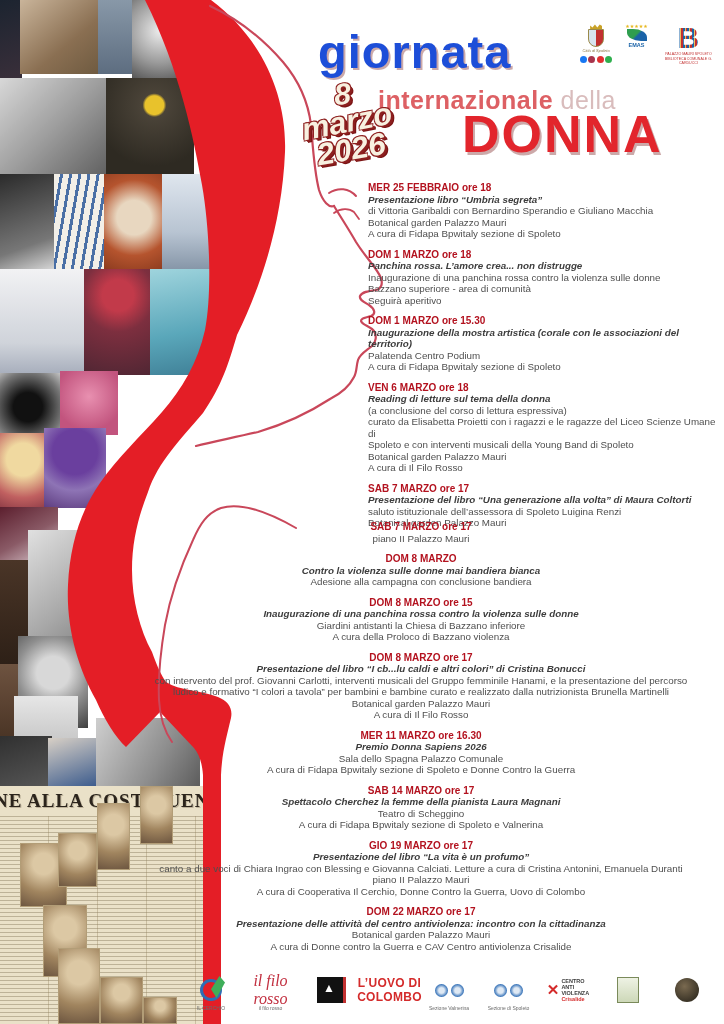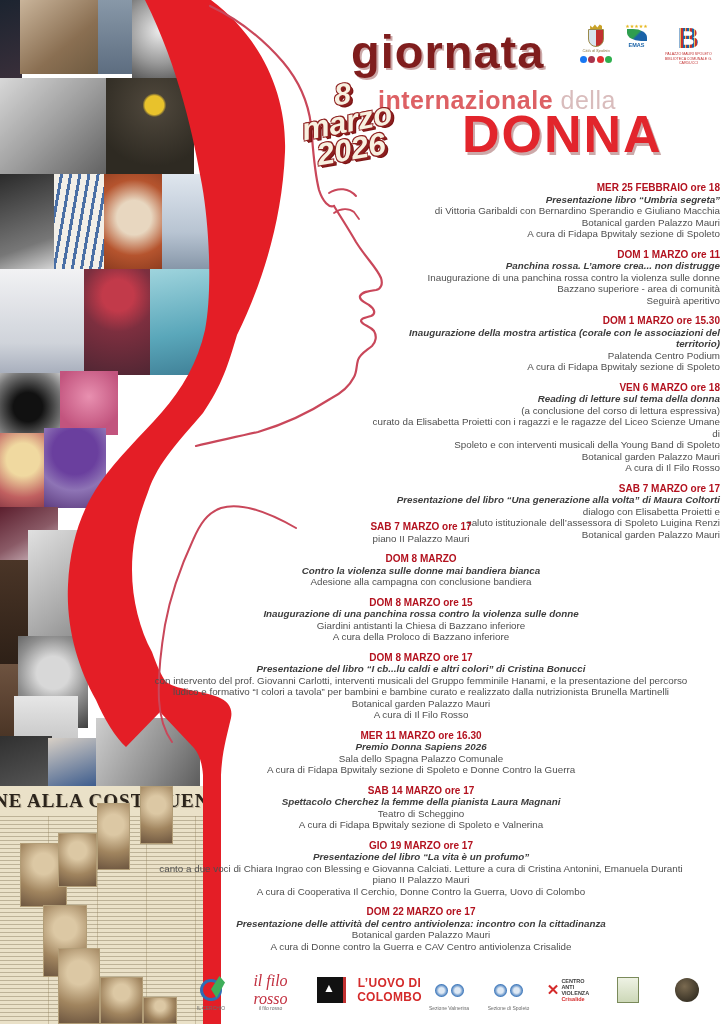--- a/index.html
+++ b/index.html
@@ -23,22 +23,22 @@
     background:
       repeating-linear-gradient(90deg, transparent 0 48px, rgba(120,100,60,.35) 48px 49px),
       repeating-linear-gradient(180deg, rgba(95,80,50,.40) 0 1px, transparent 1px 4px);
   }
   .portrait{position:absolute;border:1px solid #b29d77;
     background:radial-gradient(circle at 50% 32%,#dcc8a4 22%,#a1855f 60%,#6d5640);}
   
   #swoosh{position:absolute;left:0;top:0;z-index:2;pointer-events:none;}
   
   .t-giornata{
-    position:absolute;left:318px;top:24px;z-index:3;color:#7f1d1d;font-weight:bold;
-    font-size:47px;letter-spacing:1px;text-shadow:2px 2px 0 rgba(110,10,10,.35);margin-left:33px;
+    position:absolute;left:318px;top:24px;z-index:3;color:#1d4ed8;font-weight:bold;
+    font-size:47px;letter-spacing:1px;text-shadow:2px 2px 0 rgba(110,10,10,.35);
   }
   .t-line2{position:absolute;left:378px;top:86px;z-index:3;font-weight:bold;font-size:25px;letter-spacing:.5px;}
   .t-intern{color:#dd6064;}
   .t-della{color:#d9bcbc;font-weight:normal;}
   .t-donna{
     position:absolute;left:462px;top:104px;z-index:3;color:#e2252c;font-weight:900;
     font-size:52px;letter-spacing:2px;text-shadow:2px 3px 0 rgba(110,10,10,.35);
   }
   
   #badge{
@@ -65,21 +65,21 @@
   .emas .leaf{width:20px;height:12px;margin:1px auto 0;background:linear-gradient(135deg,#2f9e4f 45%,#1a63a8 55%);border-radius:0 70% 0 70%;}
   .emas .caption{font-size:5.5px;color:#1a63a8;font-weight:bold;margin-top:1px;}
   .biblio{width:62px;text-align:center;}
   .biblio .bmark{
     font-weight:900;font-size:30px;line-height:28px;
     background:repeating-linear-gradient(90deg,#c23030 0 1.5px,#1a63a8 1.5px 3px,#e8c060 3px 4.5px);
     -webkit-background-clip:text;background-clip:text;color:transparent;
   }
   .biblio .caption{font-size:3.6px;color:#c23030;line-height:1.3;}
   
-  #events-top{position:absolute;left:368px;top:182px;width:352px;z-index:3;text-align:right;}
+  #events-top{position:absolute;left:368px;top:182px;width:352px;z-index:3;text-align:left;}
   #events-bottom{position:absolute;left:126px;top:521px;width:590px;z-index:3;text-align:center;}
   .event{margin-bottom:9px;}
   .ev-date{color:#b3121f;font-weight:bold;font-size:10px;line-height:11.5px;}
   .ev-title{color:#3d3d3d;font-weight:bold;font-style:italic;font-size:9.8px;line-height:11.5px;}
   .ev-line{color:#4f4f4f;font-size:9.8px;line-height:11.5px;}
   
   #flogos{position:absolute;left:183px;top:977px;width:532px;height:44px;z-index:3;
     display:flex;justify-content:space-between;align-items:flex-start;}
   .flogo{text-align:center;width:56px;}
   .flogo .glyph{height:26px;display:flex;align-items:center;justify-content:center;font-size:18px;}
@@ -240,21 +240,21 @@
 
   <div id="events-top">
       <div class="event">
         <div class="ev-date">MER 25 FEBBRAIO ore 18</div>
         <div class="ev-title">Presentazione libro “Umbria segreta”</div>
         <div class="ev-line">di Vittoria Garibaldi con Bernardino Sperandio e Giuliano Macchia</div>
         <div class="ev-line">Botanical garden Palazzo Mauri</div>
         <div class="ev-line">A cura di Fidapa Bpwitaly sezione di Spoleto</div>
       </div>
       <div class="event">
-        <div class="ev-date">DOM 1 MARZO ore 11</div>
+        <div class="ev-date">DOM 1 MARZO ore 18</div>
         <div class="ev-title">Panchina rossa. L’amore crea... non distrugge</div>
         <div class="ev-line">Inaugurazione di una panchina rossa contro la violenza sulle donne</div>
         <div class="ev-line">Bazzano superiore - area di comunità</div>
         <div class="ev-line">Seguirà aperitivo</div>
       </div>
       <div class="event">
         <div class="ev-date">DOM 1 MARZO ore 15.30</div>
         <div class="ev-title">Inaugurazione della mostra artistica (corale con le associazioni del territorio)</div>
         <div class="ev-line">Palatenda Centro Podium</div>
         <div class="ev-line">A cura di Fidapa Bpwitaly sezione di Spoleto</div>
@@ -264,40 +264,39 @@
         <div class="ev-title">Reading di letture sul tema della donna</div>
         <div class="ev-line">(a conclusione del corso di lettura espressiva)</div>
         <div class="ev-line">curato da Elisabetta Proietti con i ragazzi e le ragazze del Liceo Scienze Umane di</div>
         <div class="ev-line">Spoleto e con interventi musicali della Young Band di Spoleto</div>
         <div class="ev-line">Botanical garden Palazzo Mauri</div>
         <div class="ev-line">A cura di Il Filo Rosso</div>
       </div>
       <div class="event">
         <div class="ev-date">SAB 7 MARZO ore 17</div>
         <div class="ev-title">Presentazione del libro “Una generazione alla volta” di Maura Coltorti</div>
-        <div class="ev-line">dialogo con Elisabetta Proietti e</div>
         <div class="ev-line">saluto istituzionale dell’assessora di Spoleto Luigina Renzi</div>
         <div class="ev-line">Botanical garden Palazzo Mauri</div>
       </div>
     </div>
   <div id="events-bottom">
       <div class="event">
         <div class="ev-date">SAB 7 MARZO ore 17</div>
         <div class="ev-line">piano II Palazzo Mauri</div>
       </div>
       <div class="event">
         <div class="ev-date">DOM 8 MARZO</div>
         <div class="ev-title">Contro la violenza sulle donne mai bandiera bianca</div>
         <div class="ev-line">Adesione alla campagna con conclusione bandiera</div>
       </div>
       <div class="event">
         <div class="ev-date">DOM 8 MARZO ore 15</div>
         <div class="ev-title">Inaugurazione di una panchina rossa contro la violenza sulle donne</div>
         <div class="ev-line">Giardini antistanti la Chiesa di Bazzano inferiore</div>
-        <div class="ev-line">A cura della Proloco di Bazzano inferiore</div>
+        <div class="ev-line">A cura della Proloco di Bazzano violenza</div>
       </div>
       <div class="event">
         <div class="ev-date">DOM 8 MARZO ore 17</div>
         <div class="ev-title">Presentazione del libro “I cb...lu caldi e altri colori” di Cristina Bonucci</div>
         <div class="ev-line">con intervento del prof. Giovanni Carlotti, interventi musicali del Gruppo femminile Hanami, e la presentazione del percorso</div>
         <div class="ev-line">ludico e formativo “I colori a tavola” per bambini e bambine curato e realizzato dalla nutrizionista Brunella Martinelli</div>
         <div class="ev-line">Botanical garden Palazzo Mauri</div>
         <div class="ev-line">A cura di Il Filo Rosso</div>
       </div>
       <div class="event">

